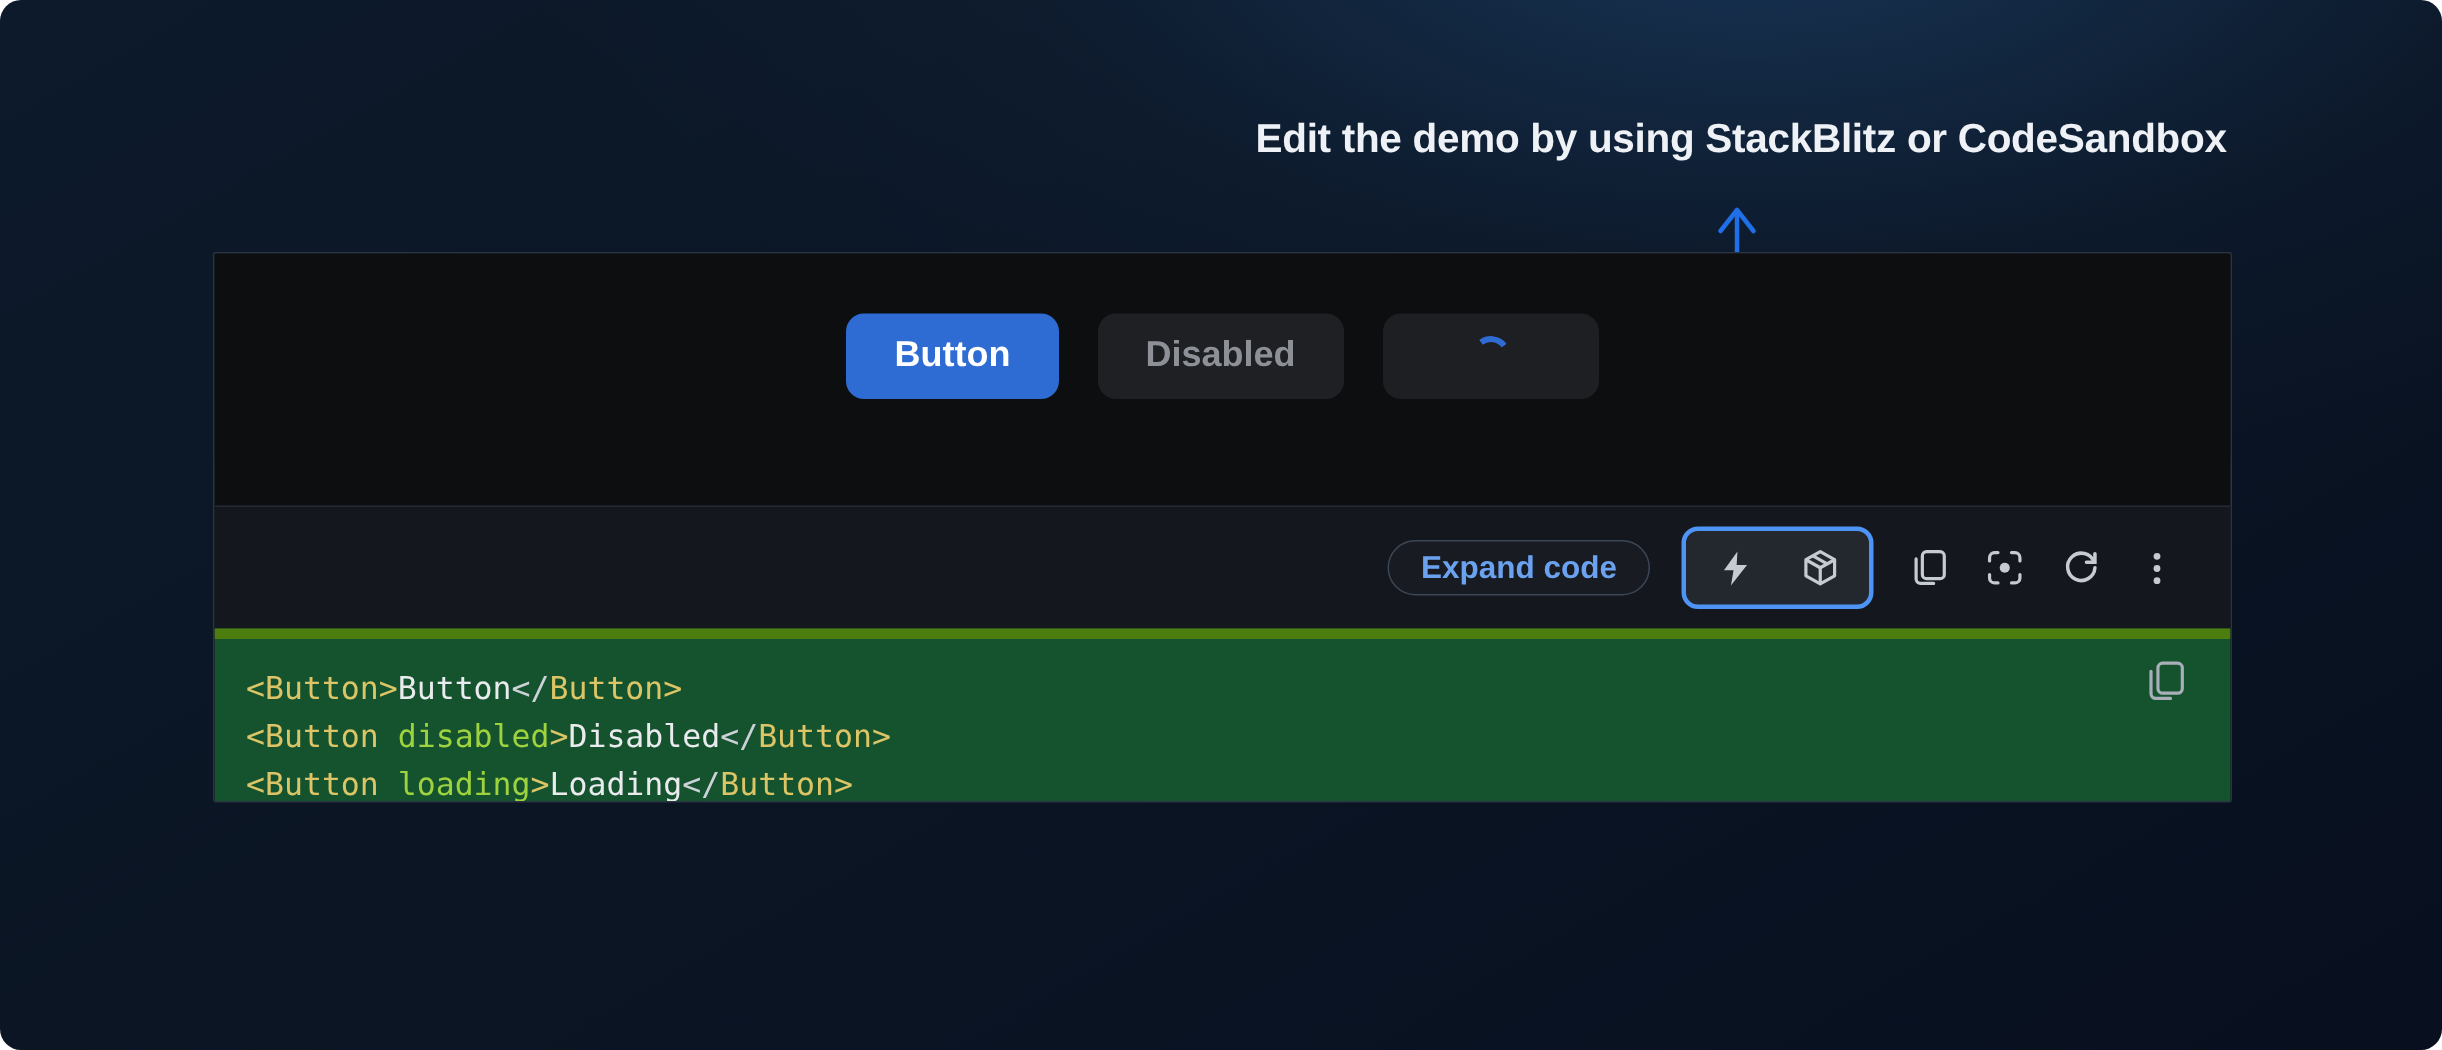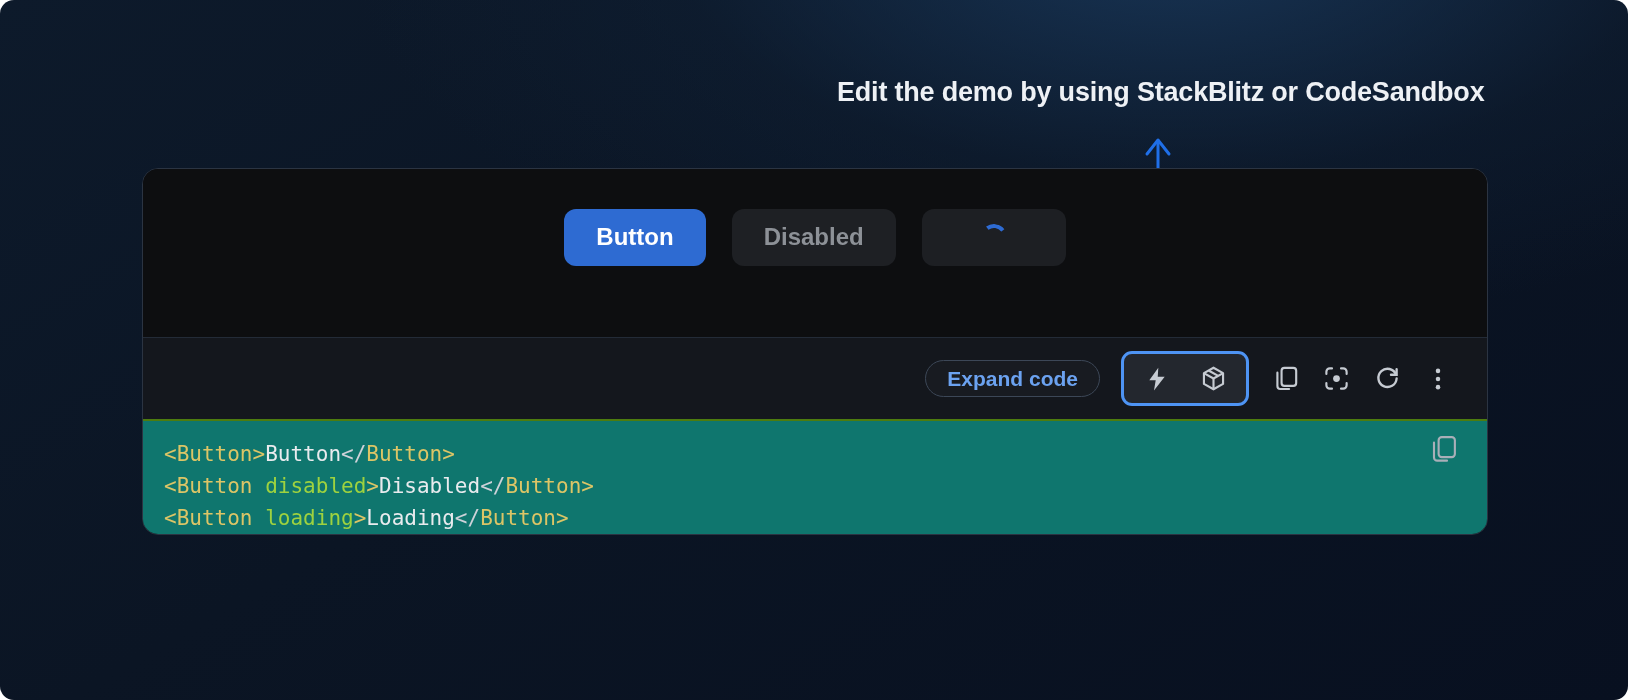--- a/index.html
+++ b/index.html
@@ -12,21 +12,21 @@
   }
   .annotation-title {
     position:absolute; left:827px; top:77px;
     font-size:27px; font-weight:700; color:#eef1f5; letter-spacing:-.2px; white-space:nowrap;margin-left:10px;
   }
   .overlay-svg { position:absolute; inset:0; pointer-events:none; }
 
   
   .demo-card {
     position:absolute; left:142px; top:168px; width:1346px; height:367px;
-    border:1px solid #2b3442; border-radius:16px; display:flex; flex-direction:column; overflow:hidden;
+    border:1px solid #2b3442; border-radius:2px; display:flex; flex-direction:column; overflow:hidden;
     background:#0d0e10;
   }
   .demo-stage {
     height:136px; flex:none; background:#0d0e10;
     display:flex; align-items:center; justify-content:center; gap:26px;
   }
   .btn {
     height:57px; border:none; border-radius:12px; font-family:"Liberation Sans", sans-serif;
     font-size:24px; font-weight:600; padding:0 32px; cursor:pointer;
     display:inline-flex; align-items:center; justify-content:center;
@@ -55,21 +55,21 @@
     border:3px solid #4e94f4; display:inline-flex; align-items:center; gap:26px;
   }
   .tool-icon {
     width:30px; height:30px; display:inline-flex; align-items:center; justify-content:center;
     background:none; border:none; cursor:pointer; color:#c6cbd2;
   }
   .tool-icon svg, .icon-group svg { display:block; }
 
   
   .demo-code {
-    flex:1; background:#0f766e; border-top:2px solid #4d7c0f; position:relative;
+    flex:1; background:#14532d; border-top:7px solid #4d7c0f; position:relative;
     padding:17px 60px 0 21px;
   }
   .code-line {
     font-family:"DejaVu Sans Mono", monospace; font-size:21px; line-height:32px;
     white-space:pre; color:#e9ebee;
   }
   .tok-tag   { color:#dcc566; }
   .tok-attr  { color:#9ed23f; }
   .tok-punct { color:#cdd2d9; }
   .tok-text  { color:#e9ebee; }

